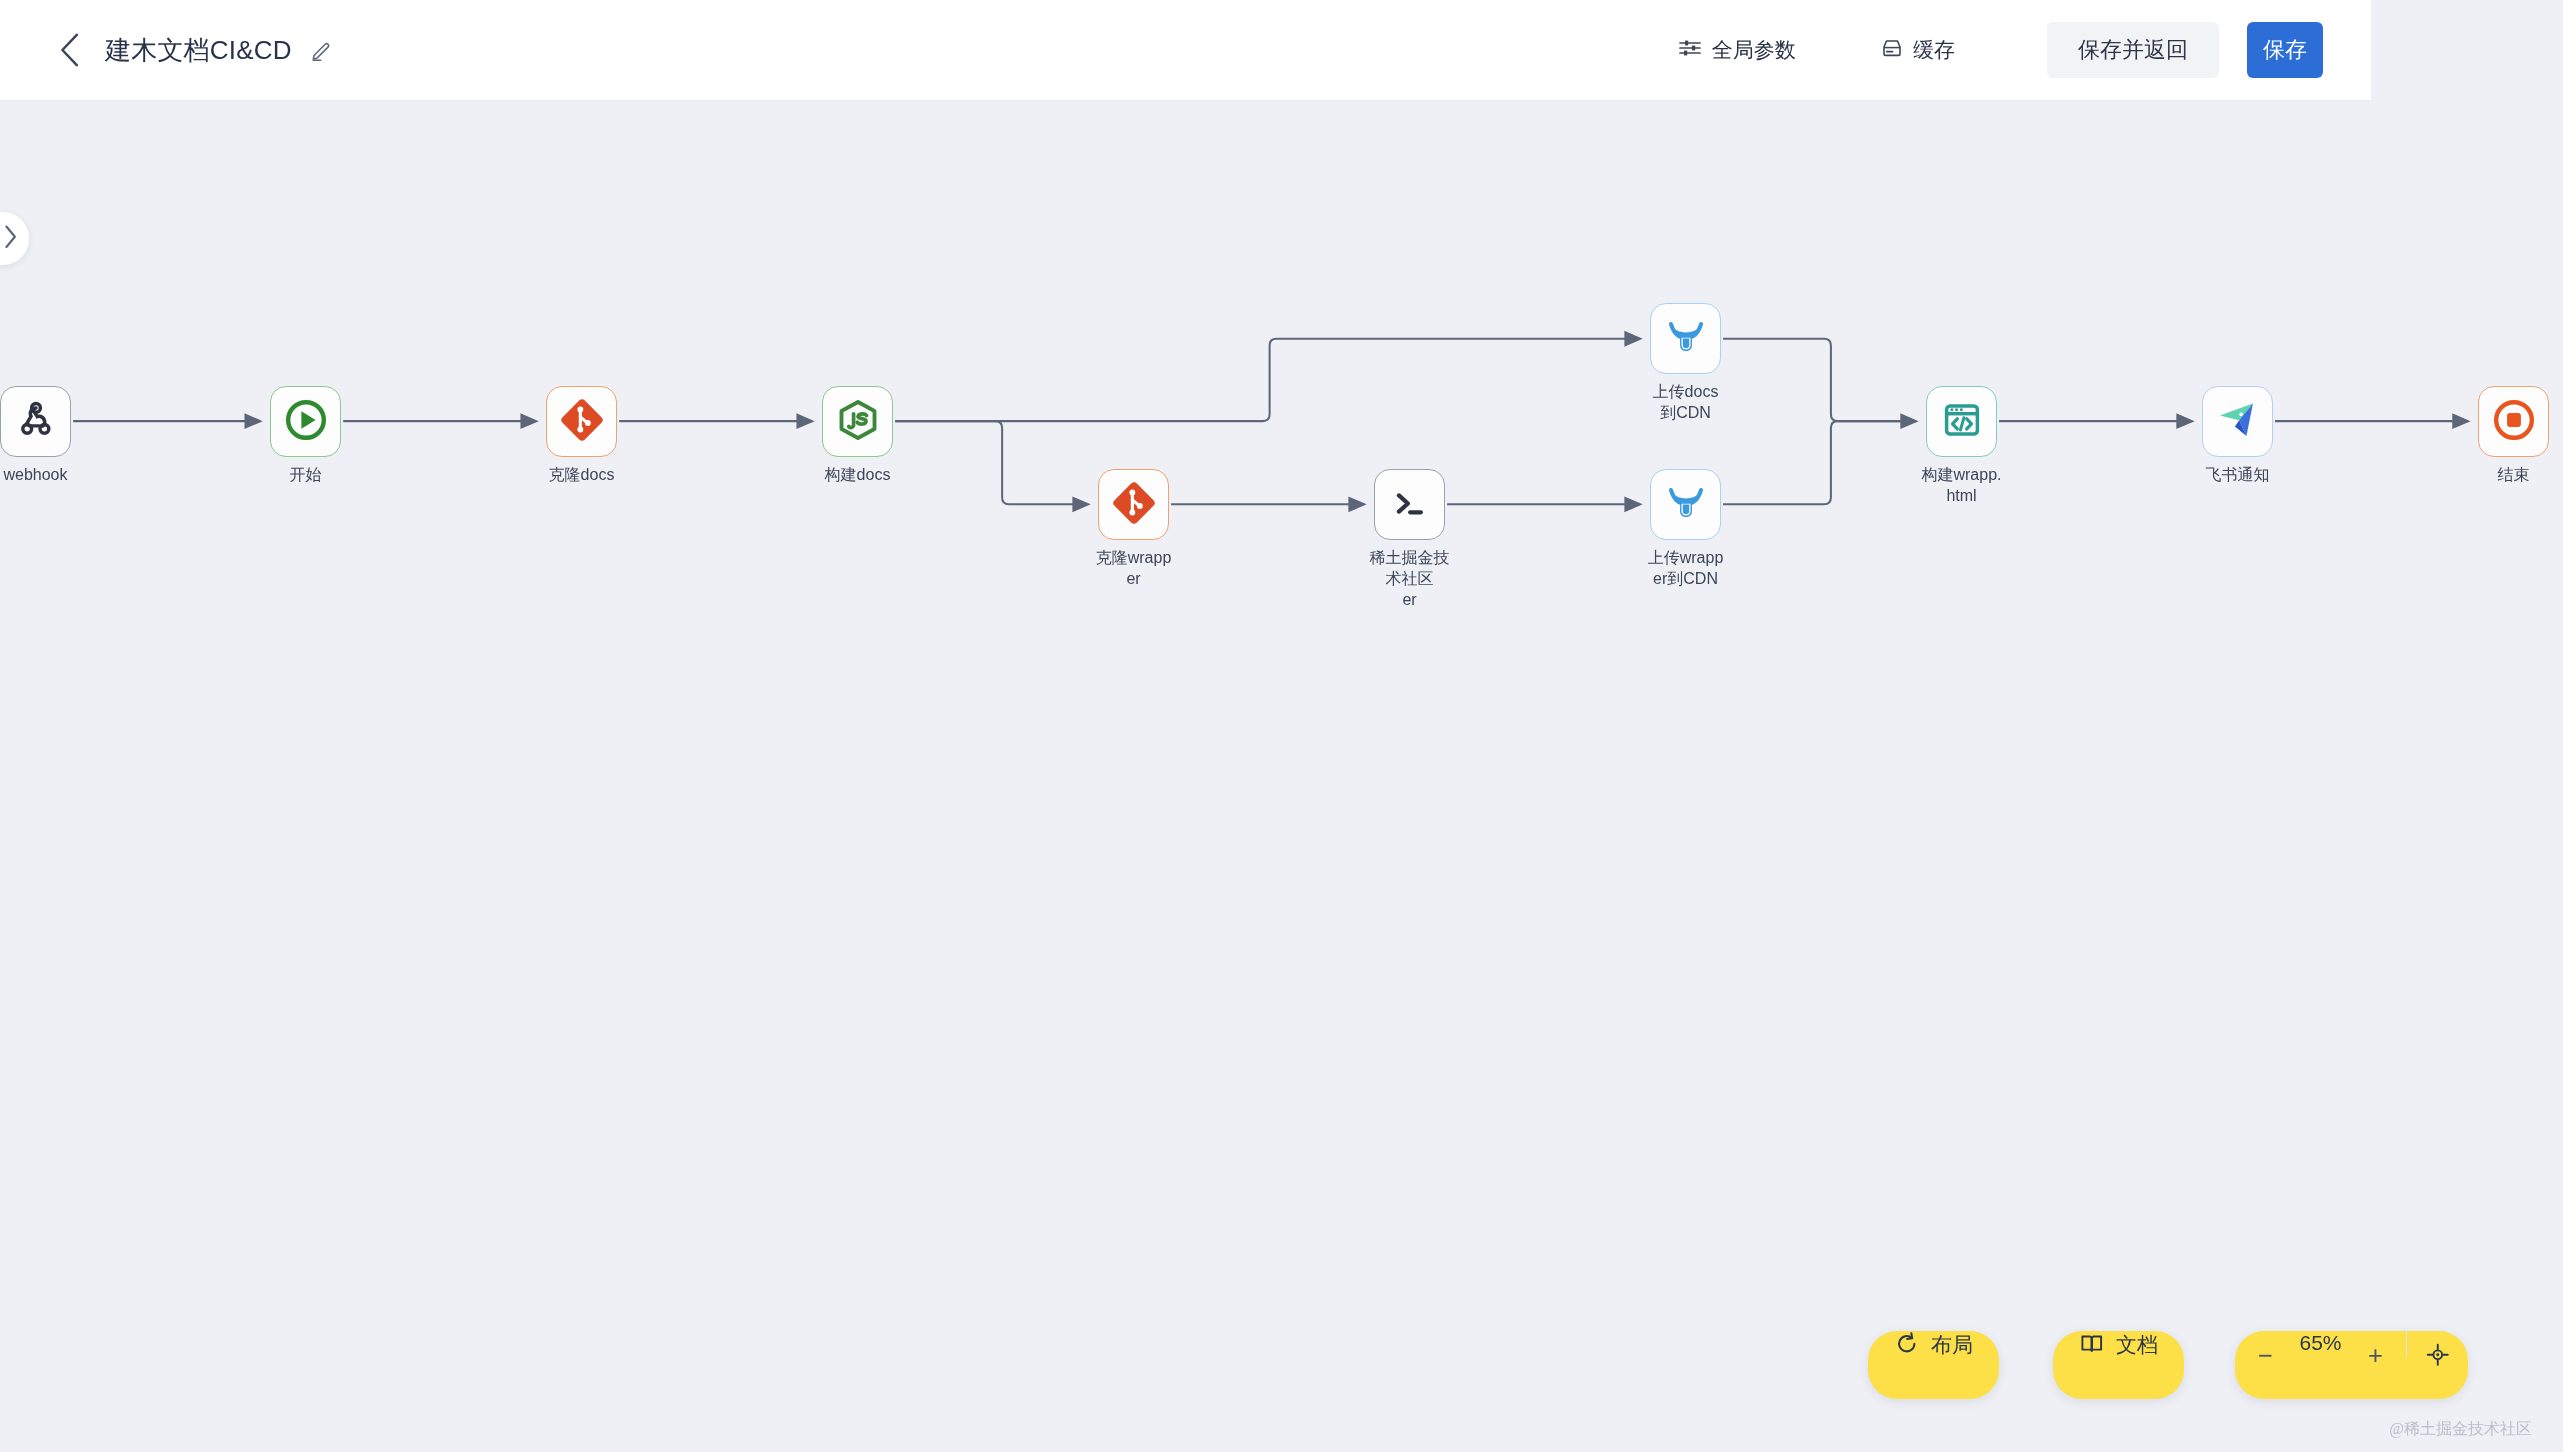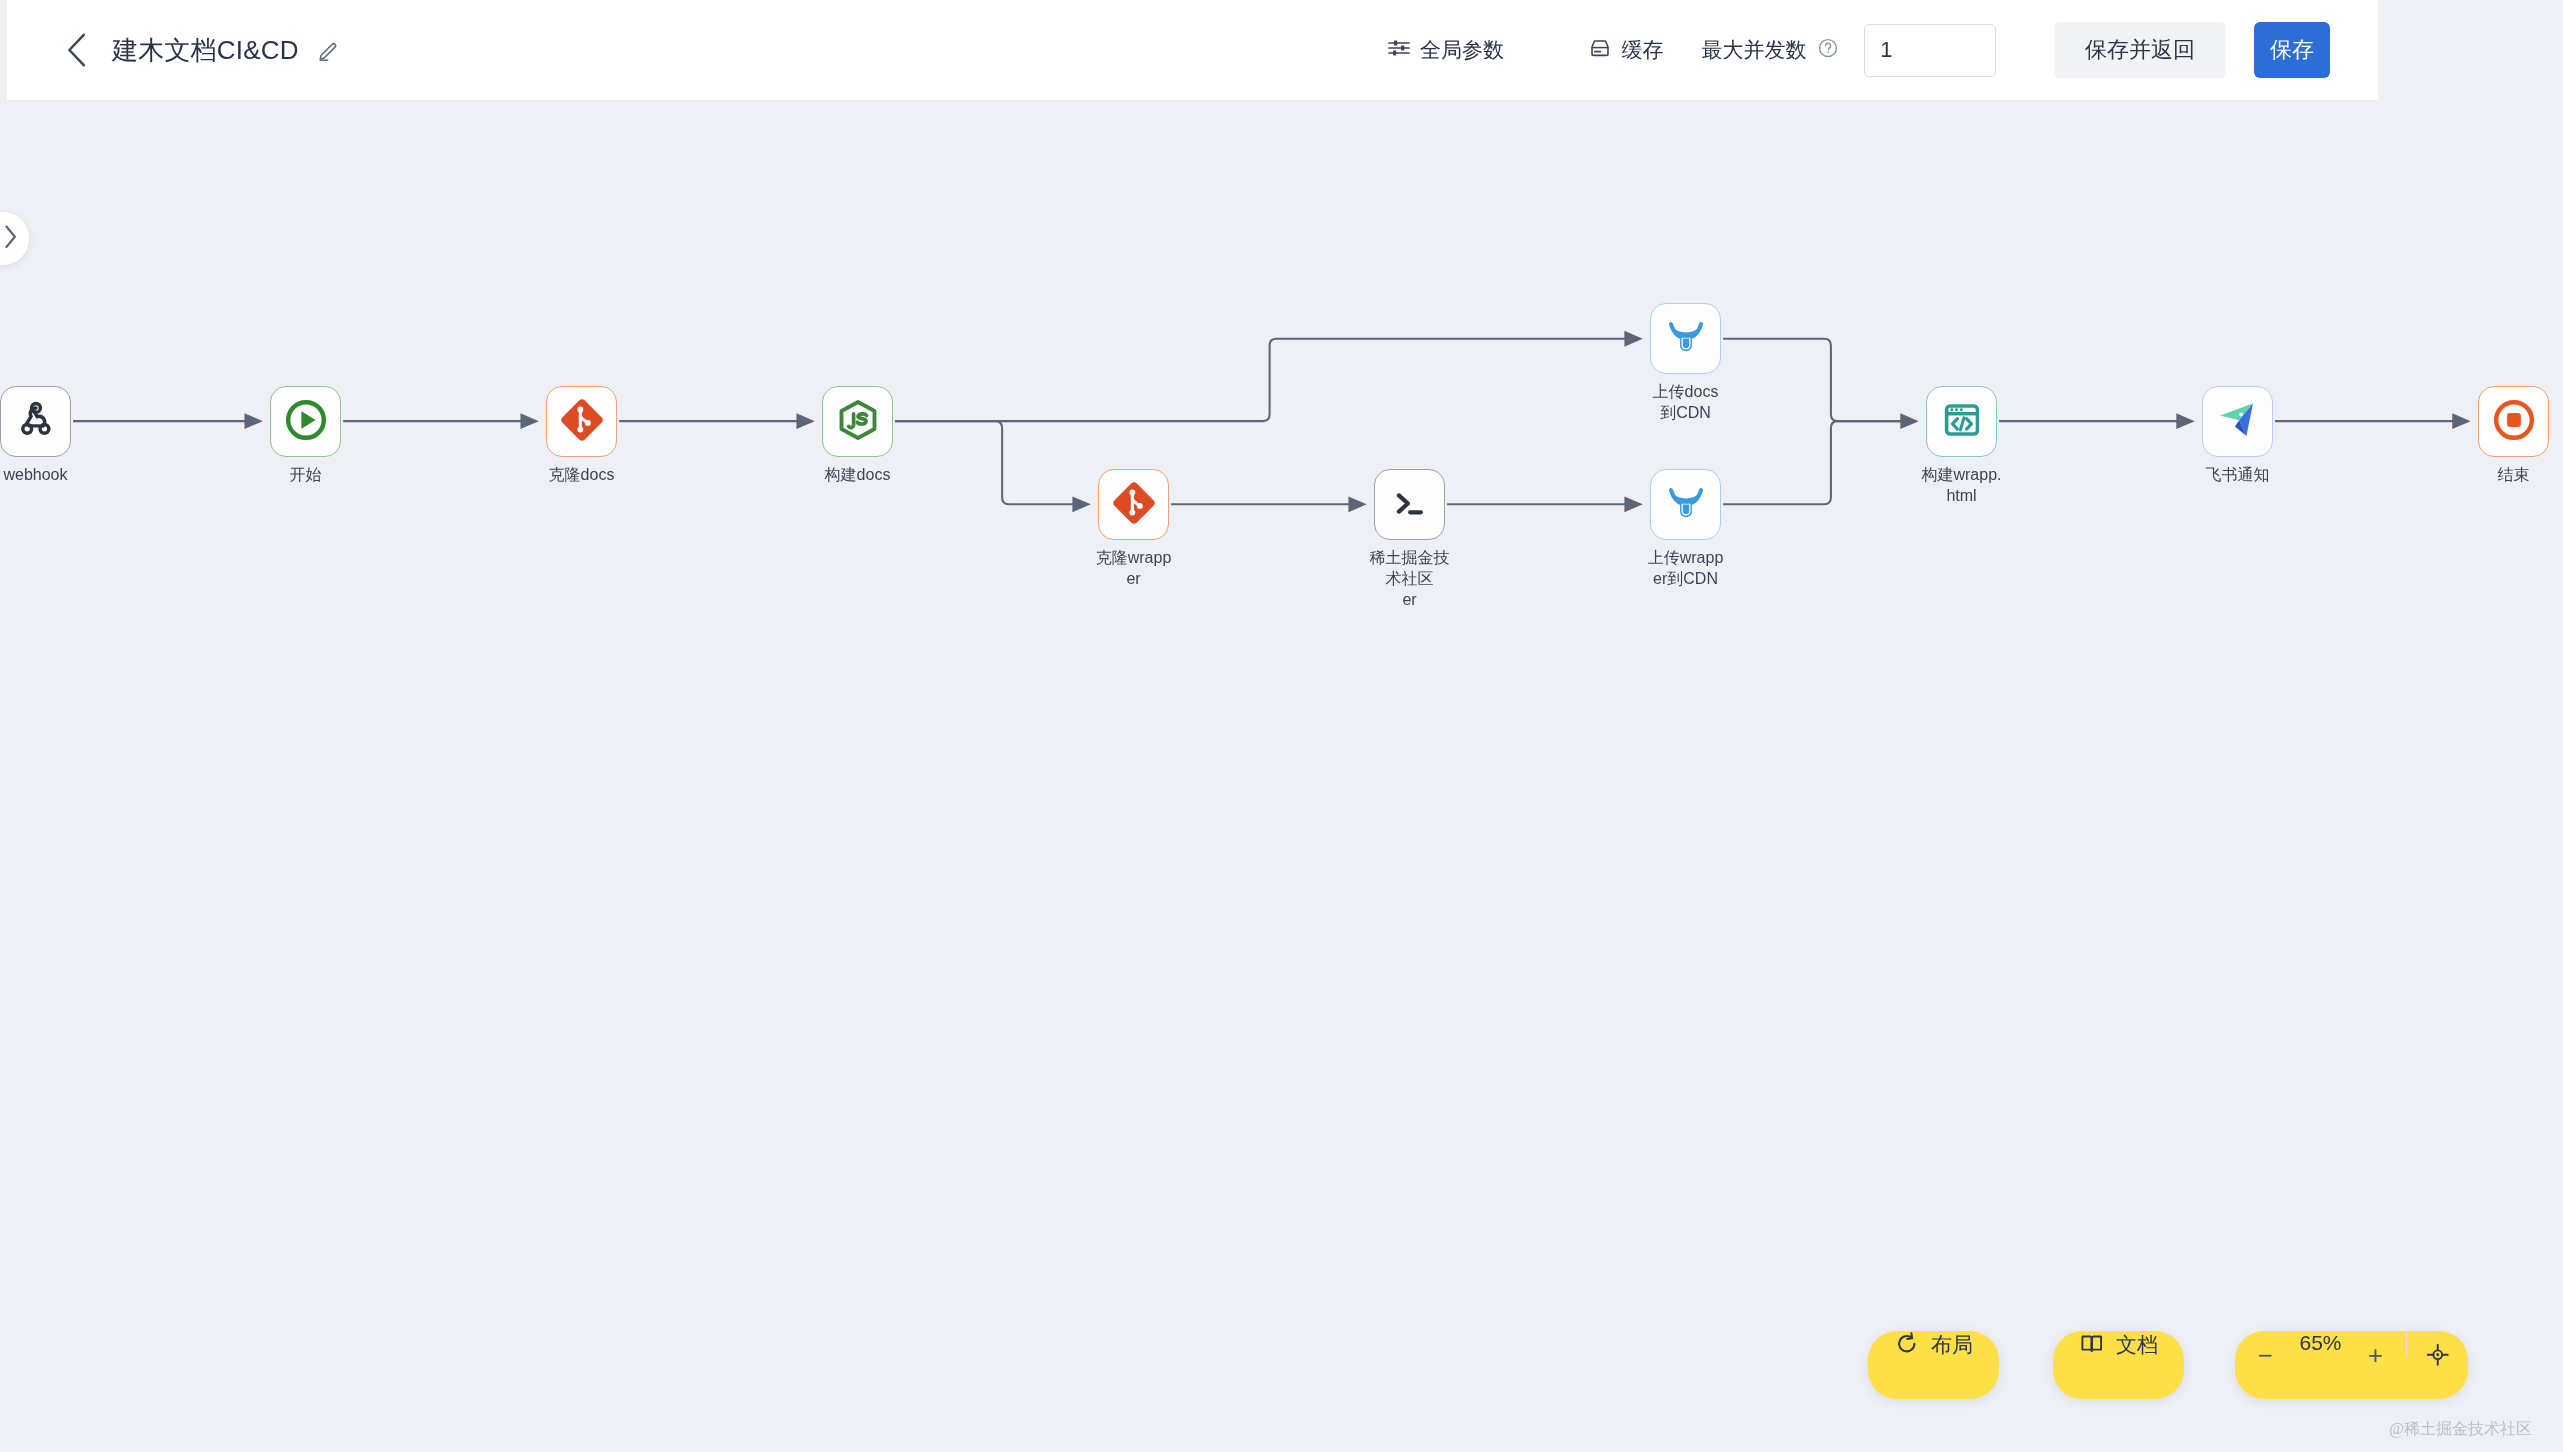--- a/index.html
+++ b/index.html
@@ -5,21 +5,21 @@
   * { box-sizing: border-box; margin: 0; padding: 0; }
   html, body {
     width: 2563px; height: 1452px;
     overflow: hidden;
     font-family: "Liberation Sans", "DejaVu Sans", sans-serif;
     background: #eef0f5;
   }
 
   
   .header {
-    position: absolute; top: 0; left: 7px;
+    position: absolute; top: 0; left: 0;
     width: 2371px; height: 101px;
     background: #ffffff;
     display: flex; align-items: center;
     border-bottom: 0.8px solid #e8eaee;
     z-index: 40;
   }
   .back-btn {
     width: 37px; height: 37px;
     margin-left: 51px;
     display: flex; align-items: center; justify-content: center;
@@ -218,31 +218,20 @@
       <span>
         <svg width="24" height="24" viewBox="0 0 24 24">
           <path d="M4 11 L6.5 5 H17.5 L20 11 V18 A1.4 1.4 0 0 1 18.6 19.4 H5.4 A1.4 1.4 0 0 1 4 18 Z" fill="none" stroke="#3d4656" stroke-width="1.6" stroke-linejoin="round"></path>
           <line x1="4" y1="11.6" x2="20" y2="11.6" stroke="#3d4656" stroke-width="1.5"></line>
           <line x1="6.8" y1="15.6" x2="12.5" y2="15.6" stroke="#3d4656" stroke-width="1.7" stroke-linecap="round"></line>
         </svg>
       </span>
       <span>缓存</span>
     </div>
 
-    <div class="concurrency">
-      <span>最大并发数</span>
-      <span>
-        <svg width="22" height="22" viewBox="0 0 24 24">
-          <circle cx="12" cy="12" r="9.2" fill="none" stroke="#8a93a3" stroke-width="1.5"></circle>
-          <path d="M9.3 9.2a2.8 2.8 0 1 1 3.4 3.1v1.5" fill="none" stroke="#8a93a3" stroke-width="1.5" stroke-linecap="round"></path>
-          <circle cx="12.1" cy="16.7" r="1" fill="#8a93a3"></circle>
-        </svg>
-      </span>
-      <input class="concurrency-input" type="text" value="1" style="">
-    </div>
 
     <button class="btn-secondary">保存并返回</button>
     <button class="btn-primary">保存</button>
   </div>
 </div>
 
 <div class="canvas">
 
   <div class="side-tab">
     <span>

